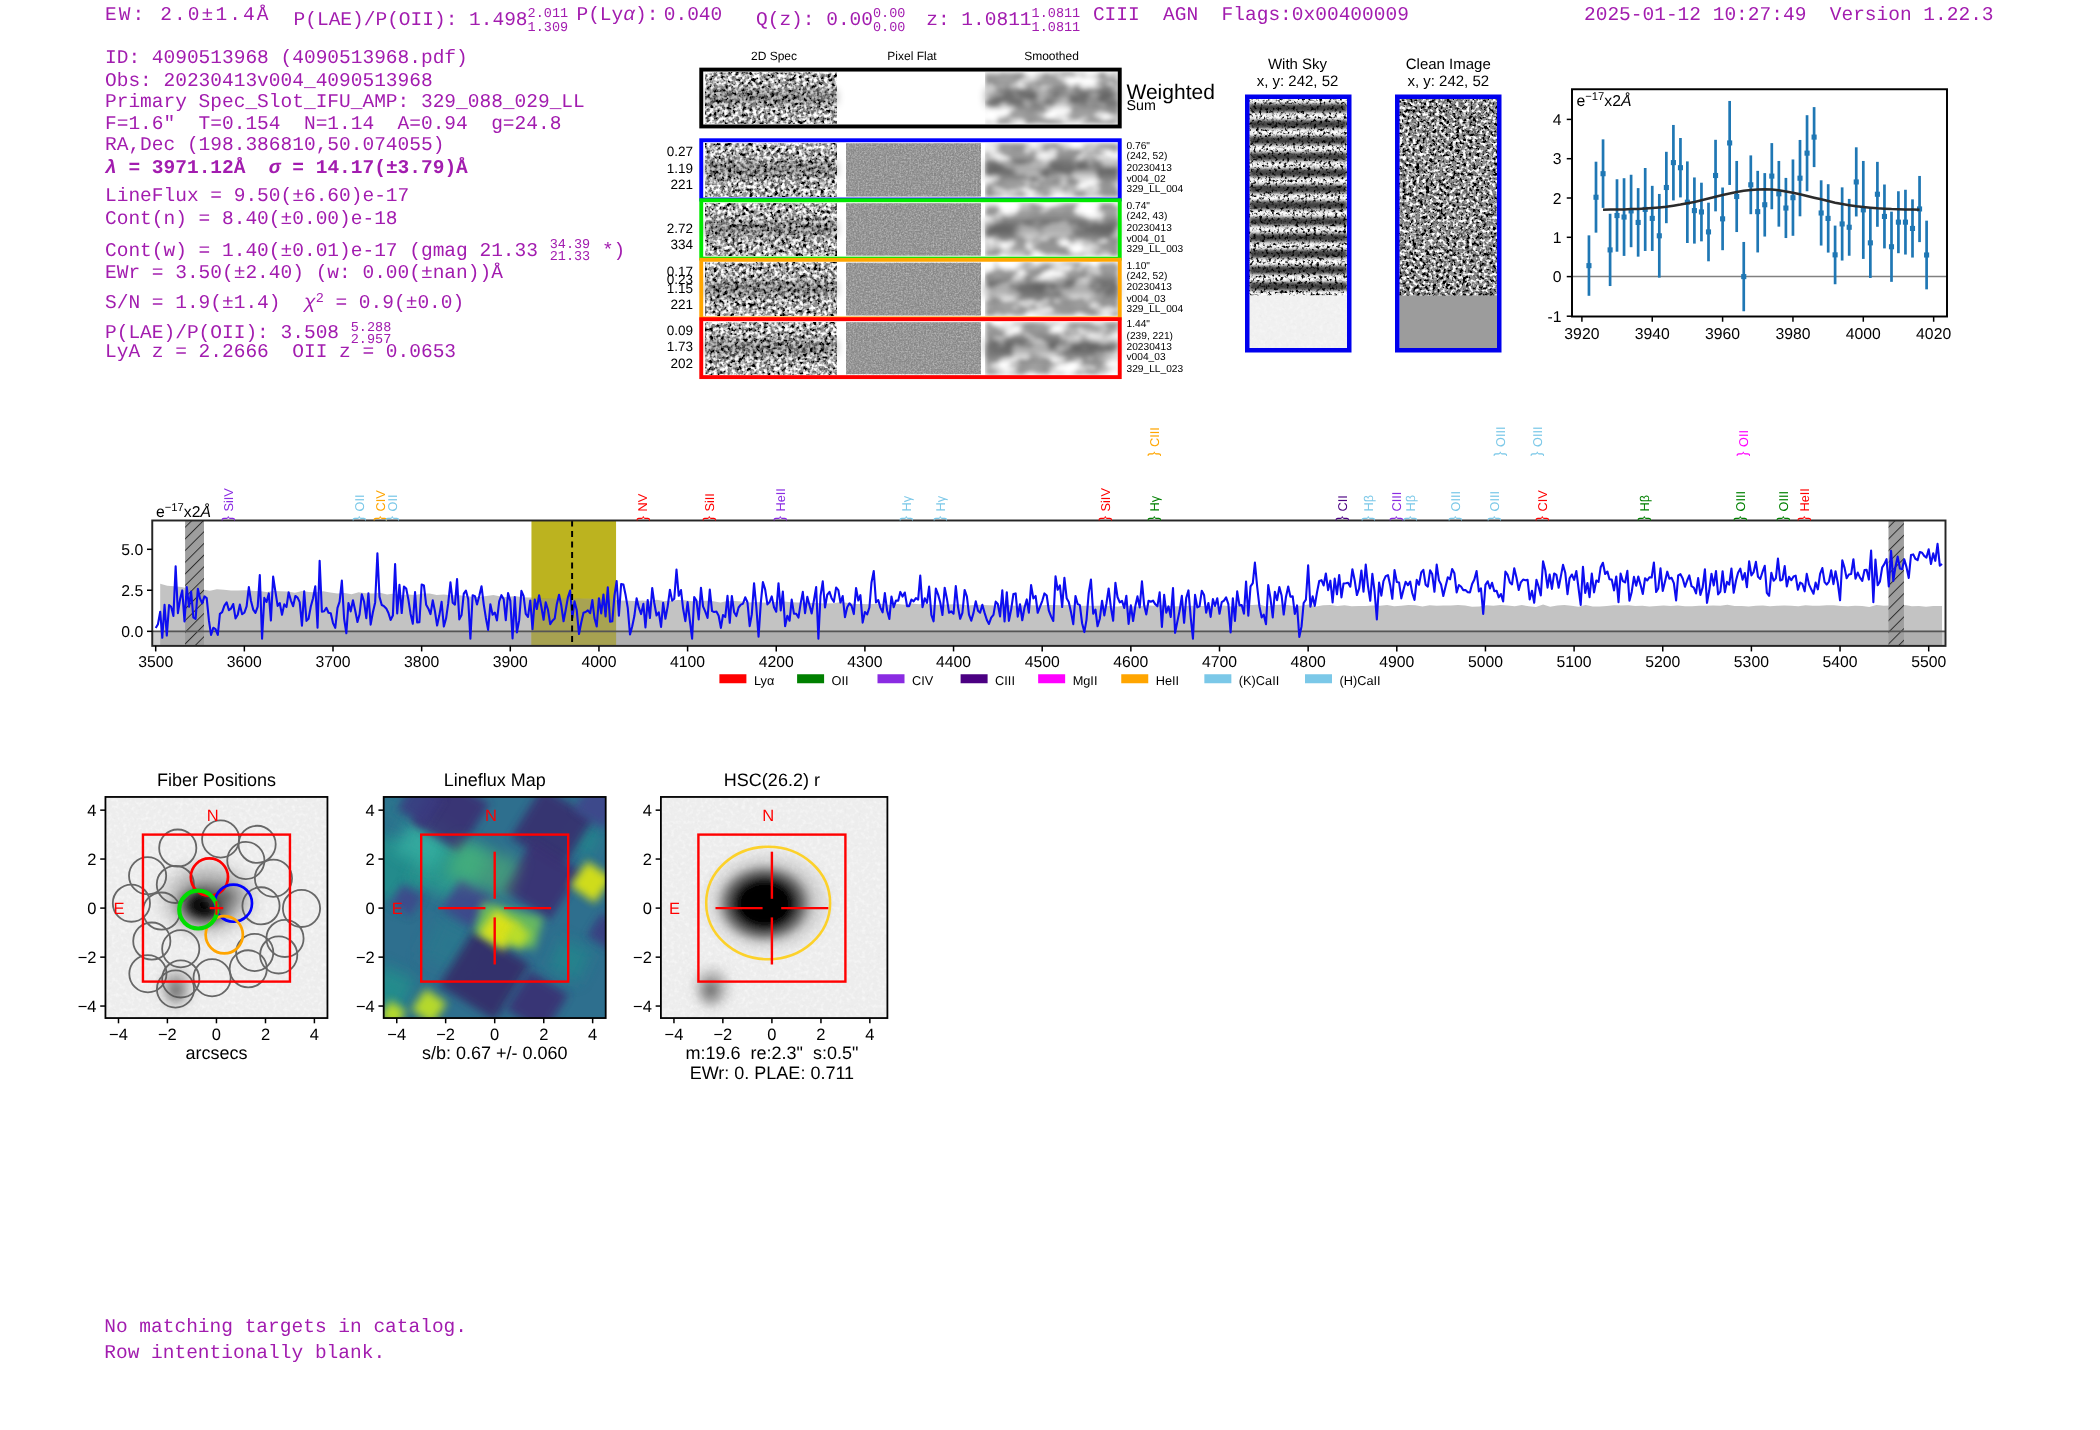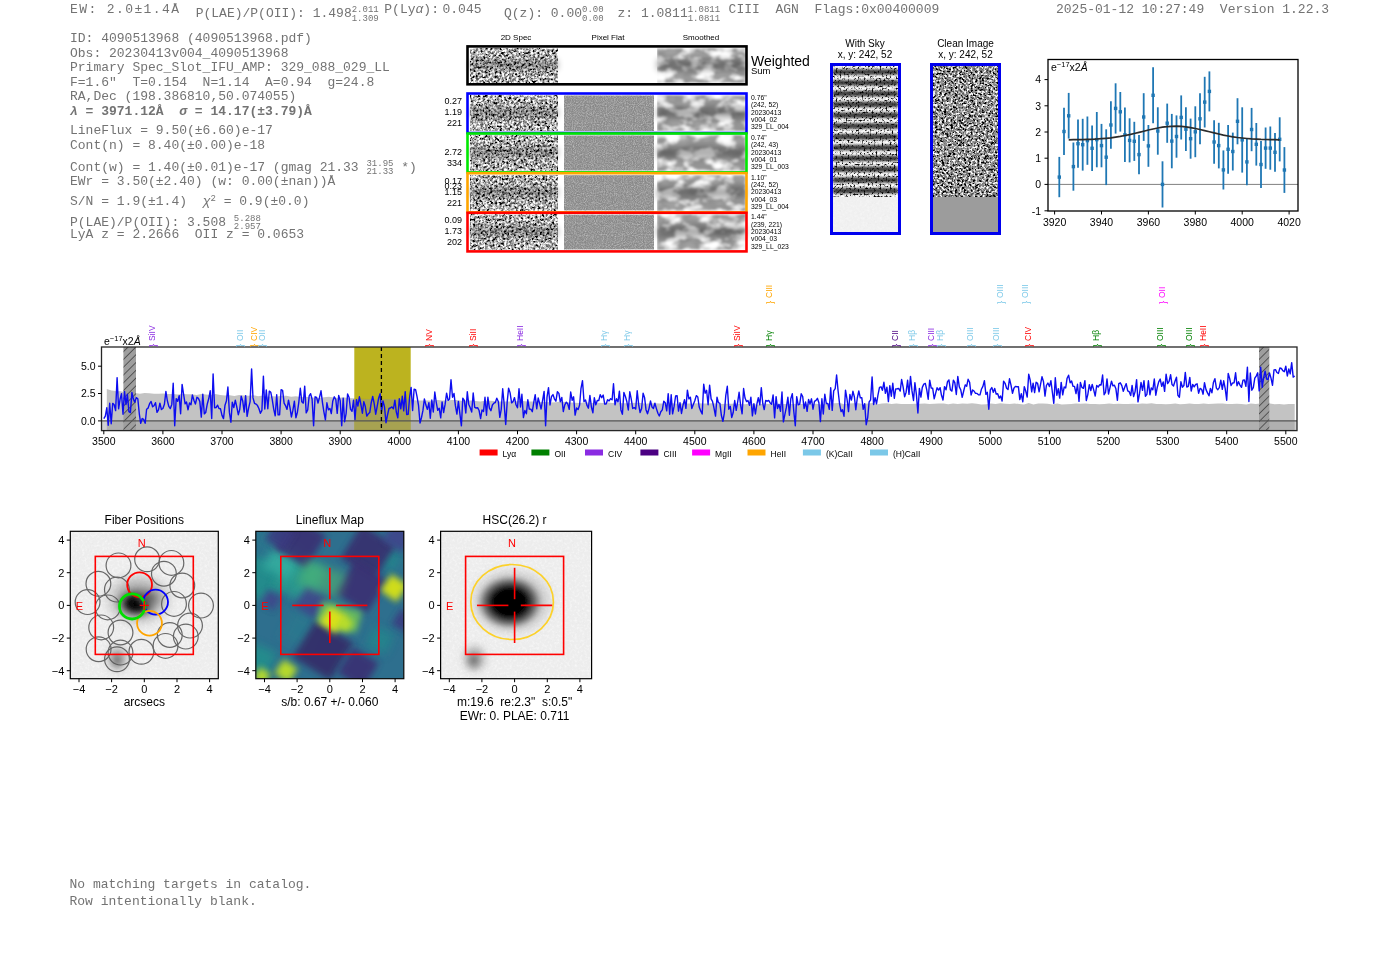--- a/index.html
+++ b/index.html
@@ -1,42 +1,42 @@
 <!DOCTYPE html>
 <html><head><meta charset="utf-8"><style>
 html,body{margin:0;padding:0;background:#fff;}
 #page{position:relative;width:1400px;height:953px;background:#fff;overflow:hidden;
  font-family:"Liberation Mono",monospace;}
 .m{position:absolute;font-family:"Liberation Mono",monospace;font-size:13px;line-height:15px;
- color:#737373;white-space:pre;}
+ color:#a21caf;white-space:pre;}
 .s{position:absolute;font-family:"Liberation Sans",sans-serif;color:#000;white-space:pre;}
 .frac{display:inline-block;font-size:9px;line-height:8.6px;transform:translateY(3.5px);white-space:pre;}
 .frac span{display:block;}
 svg{position:absolute;}
 .sup{font-size:9px;vertical-align:4px;}
 </style></head><body>
 <div id="page">
 
 <div class="m" style="left:70px;top:2px;letter-spacing:1.4px;">EW: 2.0±1.4Å</div>
 <div class="m" style="left:195.7px;top:2px;">P(LAE)/P(OII): 1.498<span class="frac"><span>2.011</span><span>1.309</span></span></div>
 <div class="m" style="left:384.3px;top:2px;">P(Ly<i>α</i>):</div>
-<div class="m" style="left:442.5px;top:2px;">0.045</div>
+<div class="m" style="left:442.5px;top:2px;">0.040</div>
 <div class="m" style="left:504px;top:2px;">Q(z): 0.00<span class="frac"><span>0.00</span><span>0.00</span></span></div>
 <div class="m" style="left:617.5px;top:2px;">z: 1.0811<span class="frac"><span>1.0811</span><span>1.0811</span></span></div>
 <div class="m" style="left:728.6px;top:2px;">CIII  AGN  Flags:0x00400009</div>
 <div class="m" style="left:1056px;top:2px;">2025-01-12 10:27:49  Version 1.22.3</div>
 <div class="m" style="left:70px;top:31px;">ID: 4090513968 (4090513968.pdf)</div>
 <div class="m" style="left:70px;top:45.5px;">Obs: 20230413v004_4090513968</div>
 <div class="m" style="left:70px;top:60px;">Primary Spec_Slot_IFU_AMP: 329_088_029_LL</div>
 <div class="m" style="left:70px;top:74.5px;">F=1.6"  T=0.154  N=1.14  A=0.94  g=24.8</div>
 <div class="m" style="left:70px;top:89px;">RA,Dec (198.386810,50.074055)</div>
 <div class="m" style="left:70px;top:104px;font-weight:bold;"><i>λ</i> = 3971.12Å  <i>σ</i> = 14.17(±3.79)Å</div>
 <div class="m" style="left:70px;top:123px;">LineFlux = 9.50(±6.60)e-17</div>
 <div class="m" style="left:70px;top:138px;text-align:center;">Cont(n) = 8.40(±0.00)e-18</div>
-<div class="m" style="left:70px;top:155.5px;">Cont(w) = 1.40(±0.01)e-17 (gmag 21.33 <span class="frac"><span>31.95</span><span>21.33</span></span> *)</div>
+<div class="m" style="left:70px;top:155.5px;">Cont(w) = 1.40(±0.01)e-17 (gmag 21.33 <span class="frac"><span>34.39</span><span>21.33</span></span> *)</div>
 <div class="m" style="left:70px;top:174px;">EWr = 3.50(±2.40) (w: 0.00(±nan))Å</div>
 <div class="m" style="left:70px;top:191.5px;">S/N = 1.9(±1.4)  <i>χ</i><span class="sup">2</span> = 0.9(±0.0)</div>
 <div class="m" style="left:70px;top:210.5px;">P(LAE)/P(OII): 3.508 <span class="frac"><span>5.288</span><span>2.957</span></span></div>
 <div class="m" style="left:70px;top:226.5px;">LyA z = 2.2666  OII z = 0.0653</div>
 <svg style="left:0;top:0" width="1400" height="953" viewBox="0 0 1400 953">
 <defs>
 <filter id="fGrain" x="0%" y="0%" width="100%" height="100%">
  <feTurbulence type="fractalNoise" baseFrequency="0.42" numOctaves="2" seed="11" result="t"></feTurbulence>
  <feColorMatrix in="t" type="matrix" values="0 0 0 0 0  0 0 0 0 0  0 0 0 0 0  0 0 3.6 0 -1.28" result="dark"></feColorMatrix>
  <feColorMatrix in="t" type="matrix" values="0 0 0 0 1  0 0 0 0 1  0 0 0 0 1  0 3.6 0 0 -1.48" result="lite"></feColorMatrix>

